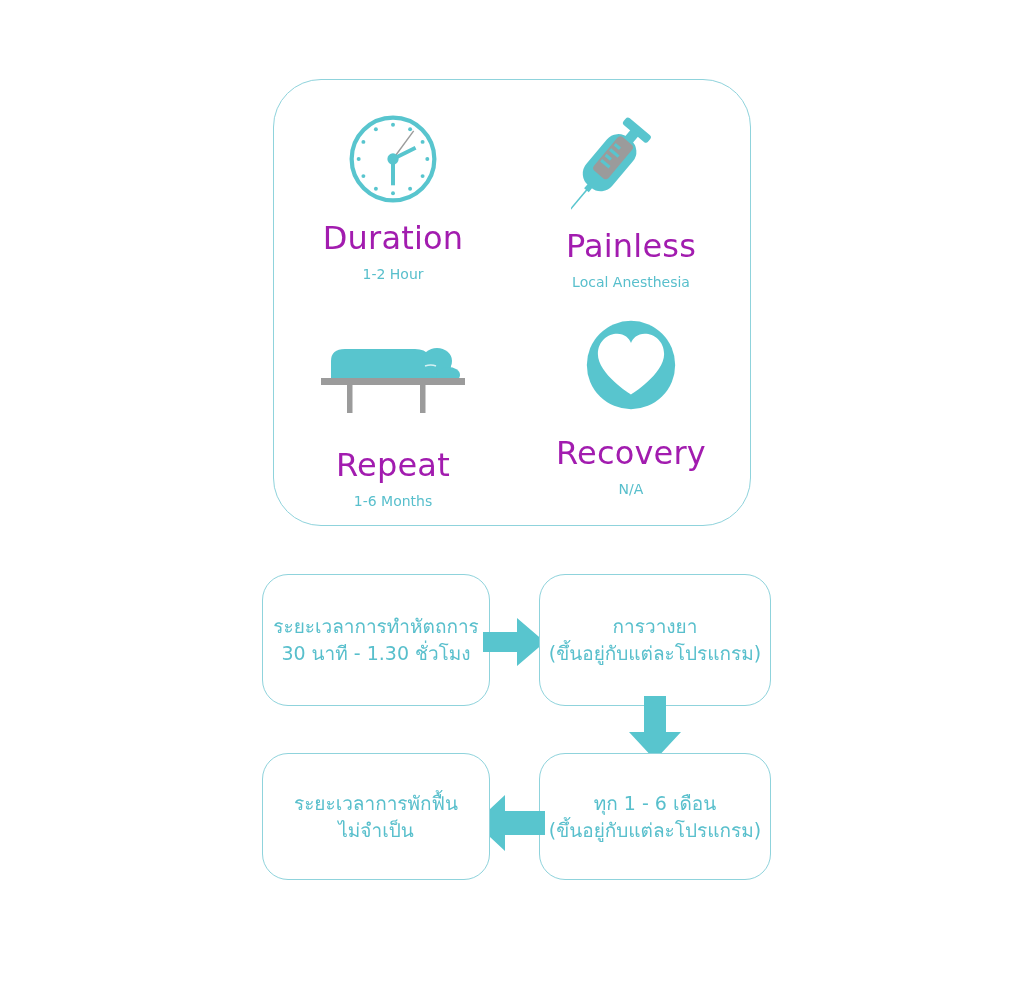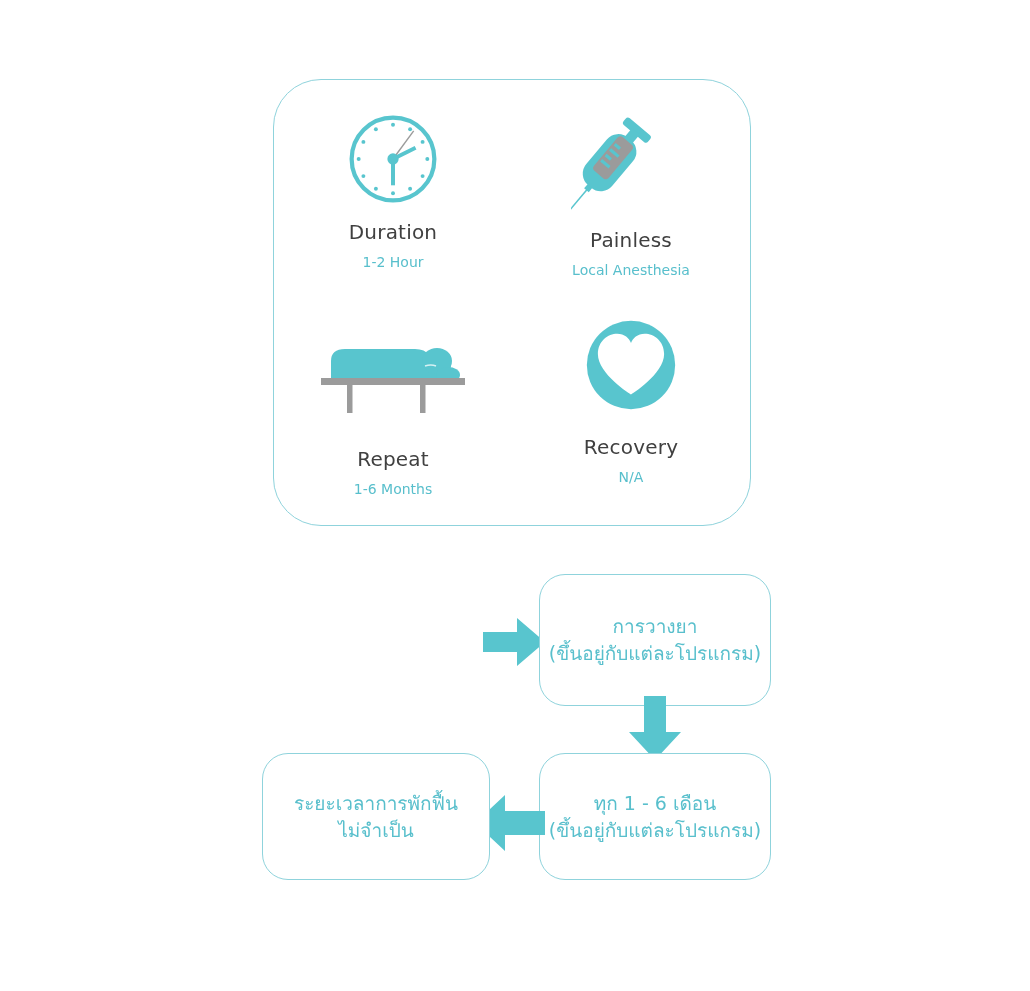--- a/index.html
+++ b/index.html
@@ -43,22 +43,22 @@
   .feature.f-painless { padding-top: 30px; }
   .feature.f-repeat   { padding-top: 28px; }
   .feature.f-recovery { padding-top: 16px; }
 
   .icon-box {
     display: flex;
     align-items: center;
     justify-content: center;
   }
   .feature-title {
-    color: #404040;
-    font-size: 20px;
+    color: #a21caf;
+    font-size: 32px;
     font-weight: 400;
     letter-spacing: .2px;
     line-height: 1;
   }
   .feature-sub {
     color: #58bfcc;
     font-size: 14px;
     font-weight: 400;
     line-height: 1;
   }
@@ -189,20 +189,24 @@
       </div>
       <div class="feature-title">Recovery</div>
       <div class="feature-sub">N/A</div>
     </div>
 
   </div>
 </div>
 
 <div id="flowchart">
 
+  <div class="flow-box" id="flow-box-1">
+    <div class="flow-line">ระยะเวลาการทำหัตถการ</div>
+    <div class="flow-line">30 นาที - 1.30 ชั่วโมง</div>
+  </div>
 
   <div class="arrow" id="arrow-right">
     <svg width="62" height="48" viewBox="0 0 62 48">
       <polygon points="0,14 34,14 34,0 62,24 34,48 34,34 0,34" fill="#58c5ce"></polygon>
     </svg>
   </div>
 
   <div class="flow-box" id="flow-box-2">
     <div class="flow-line">การวางยา</div>
     <div class="flow-line">(ขึ้นอยู่กับแต่ละโปรแกรม)</div>

